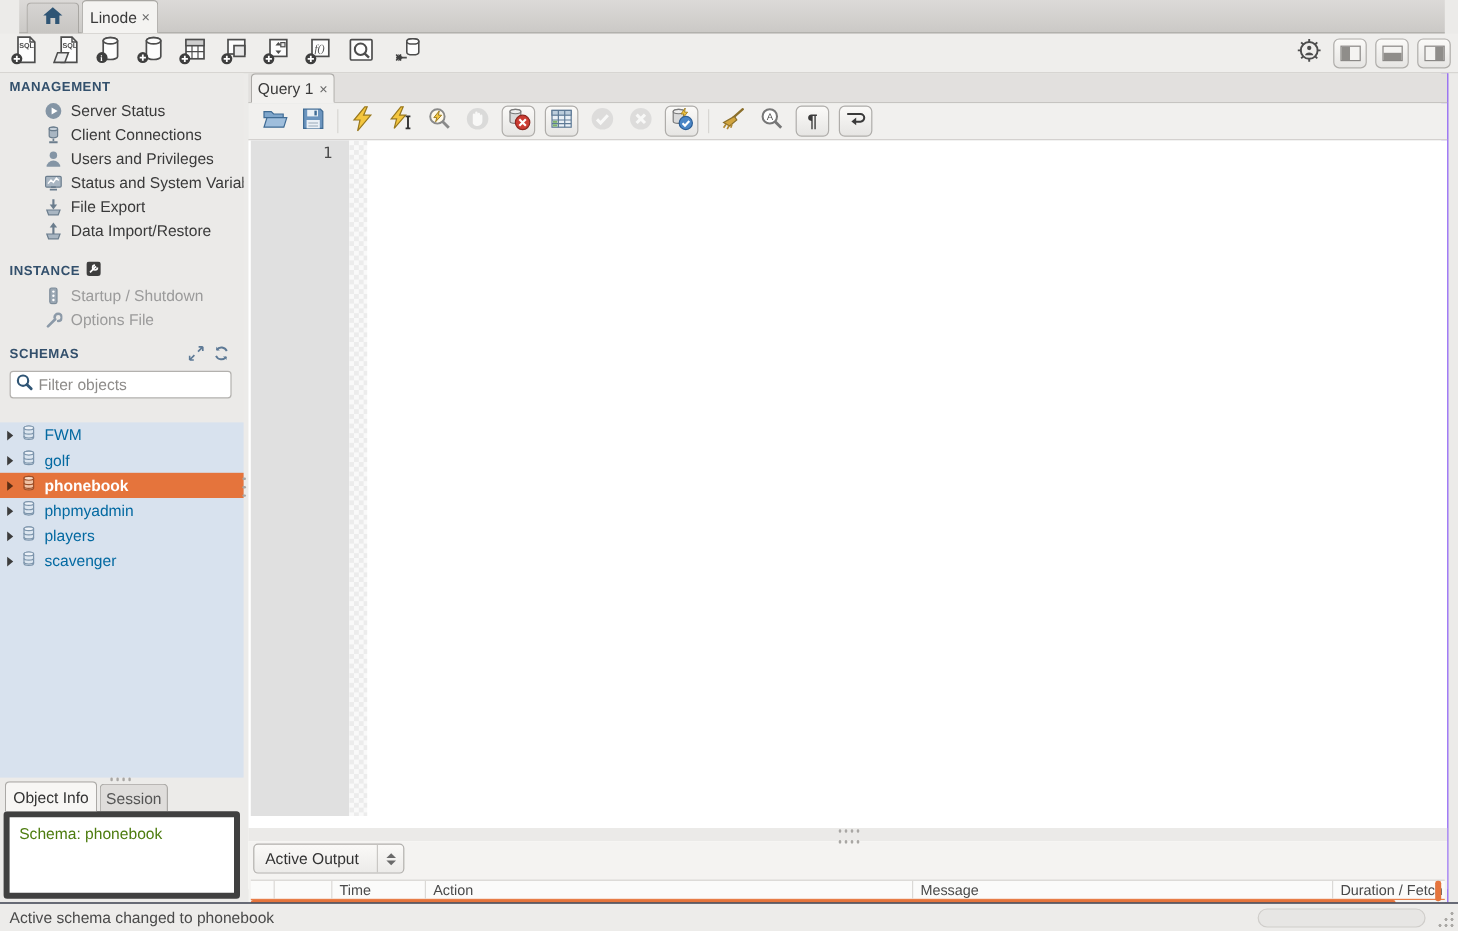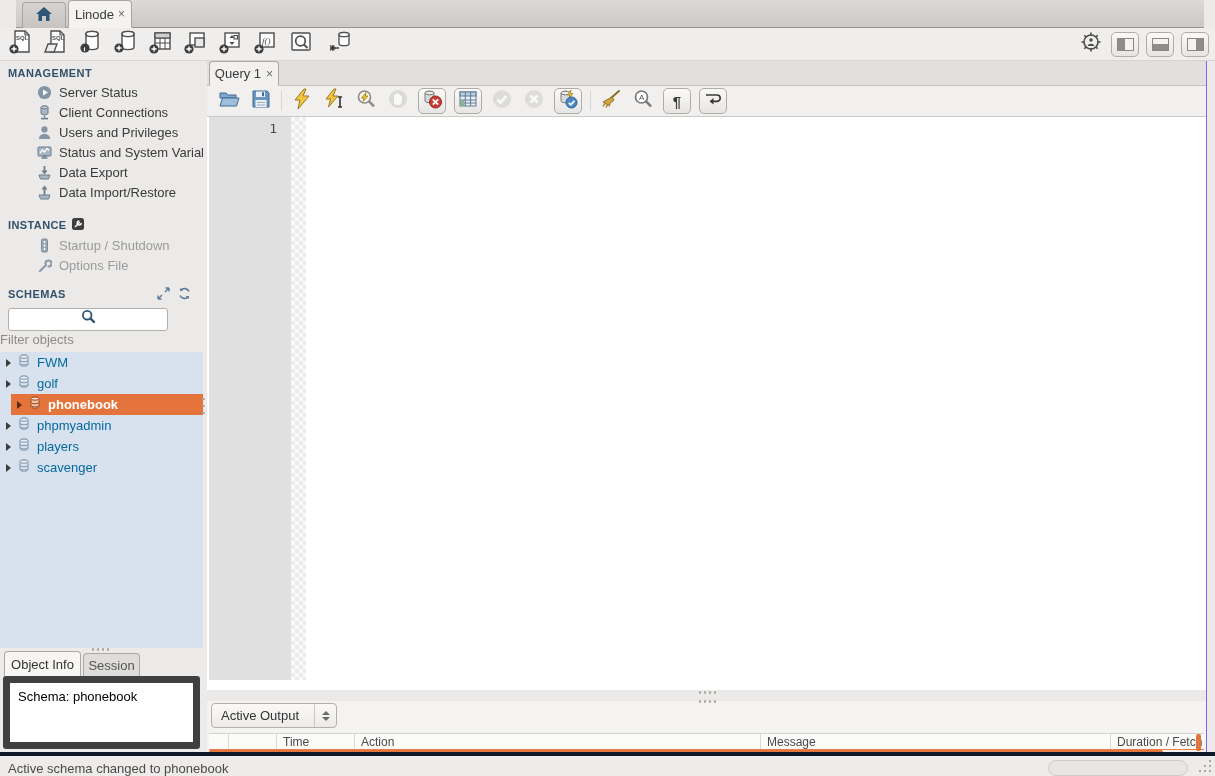--- a/index.html
+++ b/index.html
@@ -36,53 +36,53 @@
   .sidebar { position:absolute; left:0; top:61px; width:203px; height:587px; background:#EBEAE8; }
   .section-header { font-size:11px; font-weight:bold; color:#33506C; letter-spacing:.4px;
     padding:3px 0 3px 8px; display:flex; align-items:center; gap:5px; }
   .nav-item { height:20px; display:flex; align-items:center; padding-left:36px; gap:7px;
     font-size:13px; color:#3A3A3A; cursor:default; }
   .nav-item .lbl { white-space:nowrap; overflow:hidden; max-width:158px; }
   .nav-item.disabled { color:#9B9B9B; }
   .nav-icon { width:16px; height:16px; flex:0 0 16px; display:flex; align-items:center; justify-content:center; }
   .schemas-header { position:relative; margin-top:10px; }
   .schemas-tools { position:absolute; right:12px; top:2px; display:flex; gap:8px; }
-  .filter-box { margin:5px 8px 6px 8px; width:160px; height:23px; background:#FFFFFF;
-    border:1px solid #B3B1AE; border-radius:3px; display:flex; align-items:center; padding:0 4px; gap:4px;flex-direction:column; }
+  .filter-box { margin:5px 8px 6px 8px; width:185px; height:23px; background:#FFFFFF;
+    border:1px solid #B3B1AE; border-radius:3px; display:flex; align-items:center; padding:0 4px; gap:4px; }
   .filter-box input { border:none; outline:none; flex:1; font-size:13px; color:#3A3A3A;
     font-family:"Liberation Sans",sans-serif; background:transparent; }
   .filter-box input::placeholder { color:#8E8C8A; }
   .schema-list { position:absolute; left:0; top:291px; width:203px; height:296px; background:#D8E2EE; }
   .schema-row { height:21px; display:flex; align-items:center; padding-left:6px; gap:6px;
     font-size:13px; color:#0369a1; cursor:default; }
   .schema-row .expander { width:0; height:0; border-left:5px solid #3C3C3C;
     border-top:4px solid transparent; border-bottom:4px solid transparent; }
-  .schema-row.selected { background:#E5743C; color:#FFFFFF; font-weight:bold;margin-left:11px; }
+  .schema-row.selected { background:#E5743C; color:#FFFFFF; font-weight:bold; }
   .schema-row.selected .expander { border-left-color:#5A2D14; }
 
   
   .vgrip { position:absolute; left:202px; top:398px; width:4px; height:16px;
     display:flex; flex-direction:column; justify-content:space-between; }
   .vgrip i, .hgrip i { background:#A9A7A4; display:block; }
   .vgrip i { width:3px; height:2px; border-radius:1px; }
   .hgrip { display:flex; gap:3px; }
   .hgrip i { width:2px; height:3px; border-radius:1px; }
   .sidebar-hgrip { position:absolute; left:92px; top:648px; }
   .editor-hgrip { position:absolute; left:699px; top:691px; }
   .output-hgrip { position:absolute; left:699px; top:700px; }
 
   
   .info-tabs { position:absolute; left:0; top:651px; width:207px; height:25px; }
   .info-tab { position:absolute; border:1px solid #ABA9A6; border-bottom:none;
     border-radius:4px 4px 0 0; font-size:13px; display:flex; align-items:center; justify-content:center; }
   .info-tab.active { left:4px; top:0; width:77px; height:25px; background:#F7F6F4; color:#333; z-index:2; }
   .info-tab.inactive { left:83px; top:2px; width:57px; height:23px; background:#DFDDDB; color:#555;justify-content:center; }
   .info-panel { position:absolute; left:3px; top:676px; width:197px; height:73px;
-    background:#FFFFFF; border:7px solid #404040; border-radius:3px; padding:6px 8px;
-    font-size:13px; color:#000000; }
+    background:#FFFFFF; border:5px solid #404040; border-radius:3px; padding:6px 8px;
+    font-size:13px; color:#4d7c0f; }
 
   
   .main { position:absolute; left:207px; top:61px; width:1000px; height:691px;
     border-right:6px solid #8b5cf6; background:#E7E6E4; }
   .query-tabbar { position:absolute; left:0; top:0; width:999px; height:25px;
     background:#E2E0DE; border-bottom:1px solid #C6C4C1; }
   .query-tab { position:absolute; left:2px; top:0; width:70px; height:25px; background:#F2F1EF;
     border:1px solid #ABA9A6; border-bottom:1px solid #F2F1EF; border-radius:4px 4px 0 0;
     display:flex; align-items:center; justify-content:center; gap:5px; font-size:13px; color:#3A3A3A; }
   .editor-toolbar { position:absolute; left:0; top:25px; width:999px; height:31px;
@@ -124,22 +124,22 @@
     display:flex; font-size:12px; color:#4A4A4A; }
   .gh-cell { border-right:1px solid #DBD9D6; padding:1px 0 0 6px; white-space:nowrap; overflow:hidden; }
   .grid-hscroll { position:absolute; left:2px; top:49px; width:995px; height:5px; background:#F4F3F1; }
   .grid-hscroll .thumb { position:absolute; left:0; top:0; width:954px; height:4px;
     background:#E5743C; border-radius:2px; }
   .grid-vscroll { position:absolute; left:989px; top:33px; width:5px; height:17px;
     background:#E5743C; border-radius:2px; }
 
   
   .statusbar { position:absolute; left:0; top:752px; width:1215px; height:24px;
-    background:#EDECEA; border-top:4px solid #0f172a; font-size:13px; color:#4A4A4A;
-    display:flex; align-items:flex-end; padding-left:8px; }
+    background:#EDECEA; border-top:1px solid #0f172a; font-size:13px; color:#4A4A4A;
+    display:flex; align-items:center; padding-left:8px; }
   .status-pill { position:absolute; left:1048px; top:4px; width:140px; height:16px;
     background:#E7E6E4; border:1px solid #CFCDCA; border-radius:8px; }
   .corner-grip { position:absolute; right:3px; bottom:3px; width:14px; height:14px;
     background:
       radial-gradient(circle at 12px 12px, #AAA8A5 1.2px, transparent 1.4px),
       radial-gradient(circle at 7px 12px, #AAA8A5 1.2px, transparent 1.4px),
       radial-gradient(circle at 12px 7px, #AAA8A5 1.2px, transparent 1.4px),
       radial-gradient(circle at 2px 12px, #AAA8A5 1.2px, transparent 1.4px),
       radial-gradient(circle at 12px 2px, #AAA8A5 1.2px, transparent 1.4px),
       radial-gradient(circle at 7px 7px, #AAA8A5 1.2px, transparent 1.4px); }
@@ -343,21 +343,21 @@
     <span class="lbl">Status and System Variables</span>
   </div>
   <div class="nav-item">
     <span class="nav-icon">
       <svg width="15" height="15" viewBox="0 0 15 15">
           <path d="M7.5 1 v6" stroke="#6B7D8D" stroke-width="1.8"></path>
           <path d="M4.4 5.5 L7.5 9.5 L10.6 5.5 Z" fill="#6B7D8D"></path>
           <path d="M2 10 h11 l-1.5 4 h-8 Z" fill="#A9B6C2" stroke="#6B7D8D"></path>
         </svg>
     </span>
-    <span class="lbl">Data Export</span>
+    <span class="lbl">File Export</span>
   </div>
   <div class="nav-item">
     <span class="nav-icon">
       <svg width="15" height="15" viewBox="0 0 15 15">
           <path d="M7.5 4 v6" stroke="#6B7D8D" stroke-width="1.8"></path>
           <path d="M4.4 4.5 L7.5 0.5 L10.6 4.5 Z" fill="#6B7D8D"></path>
           <path d="M2 10 h11 l-1.5 4 h-8 Z" fill="#A9B6C2" stroke="#6B7D8D"></path>
         </svg>
     </span>
     <span class="lbl">Data Import/Restore</span>

